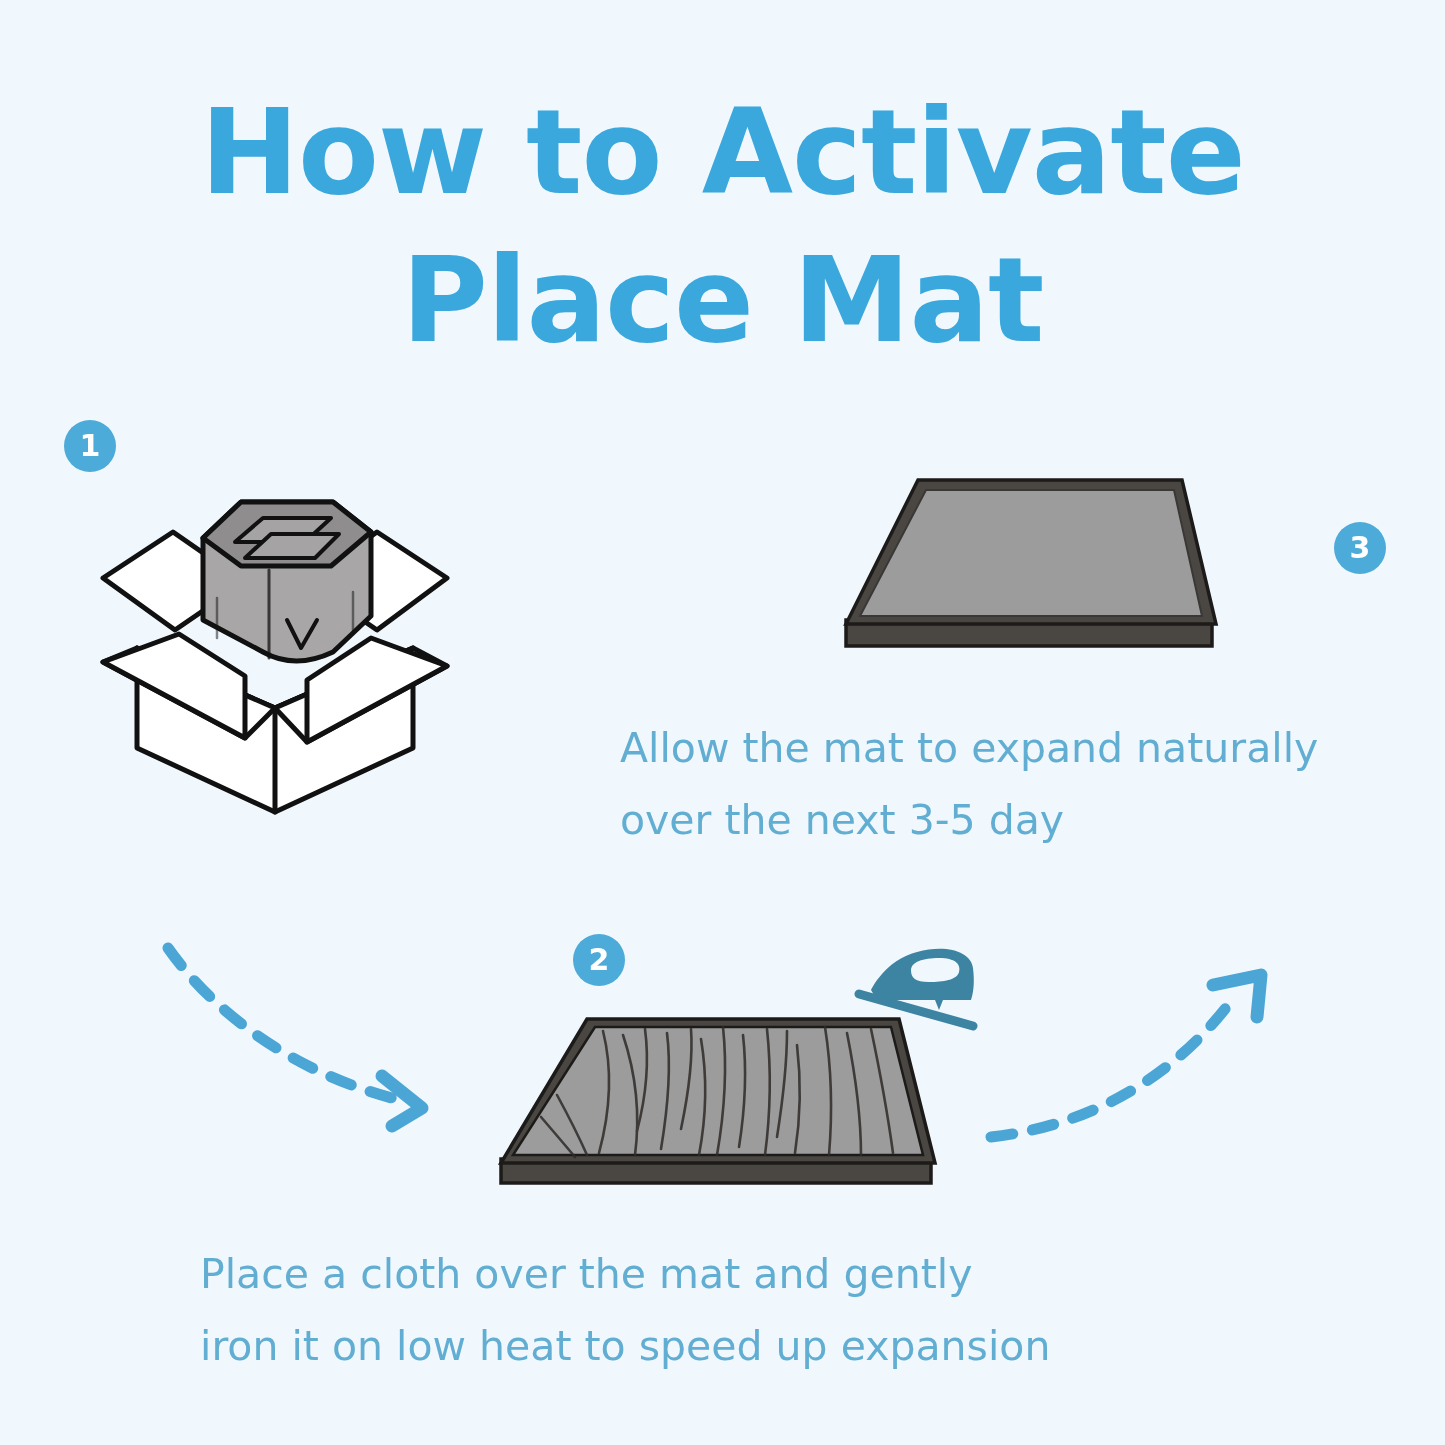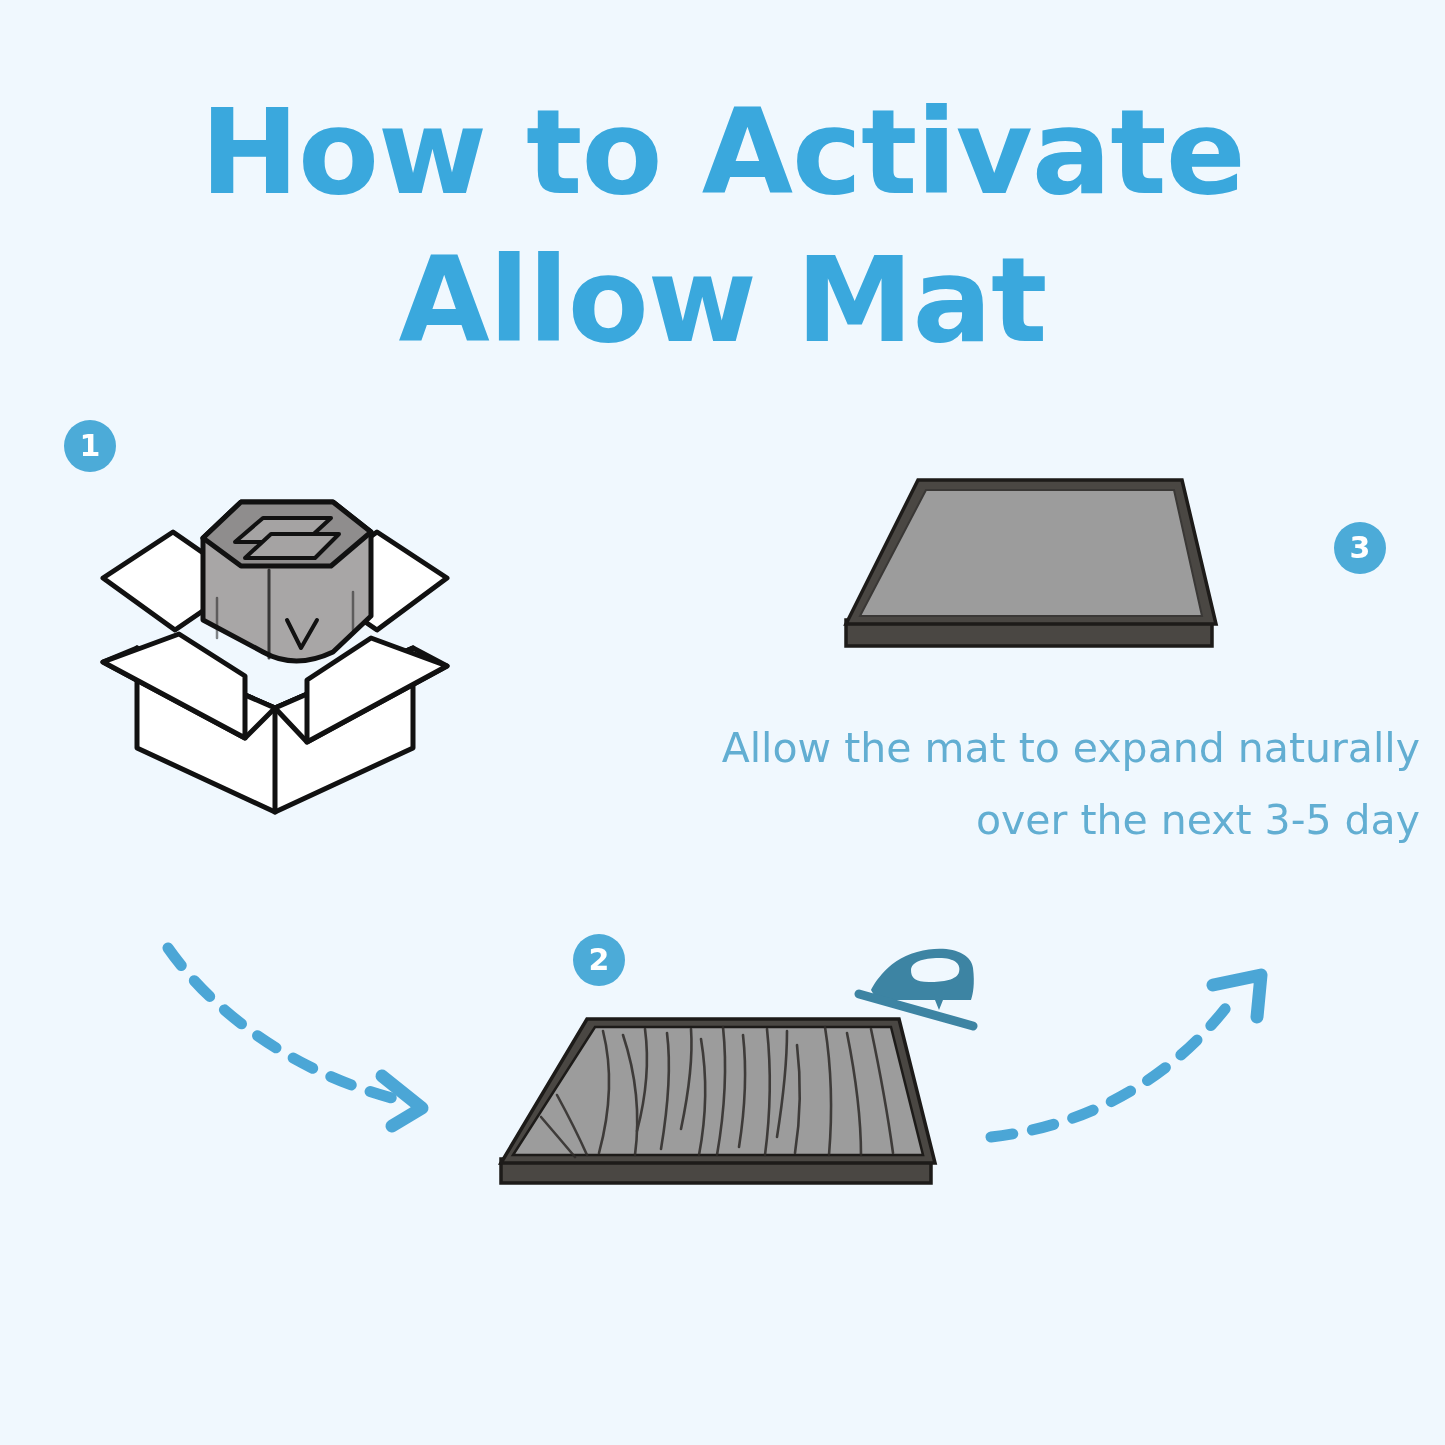--- a/index.html
+++ b/index.html
@@ -56,21 +56,21 @@
   #badge3 { left: 1334px; top: 522px; }
 
   
   .caption {
     position: absolute;
     color: #62aed2;
     font-family: "DejaVu Sans", sans-serif;
     font-weight: normal;
     font-size: 41px;
     line-height: 72px;
-    text-align: right;
+    text-align: left;
     white-space: pre-line;
   }
   #cap1 { left: 20px;  top: 845px;  width: 530px; }
   #cap3 { left: 620px; top: 712px;  width: 800px; }
   #cap2 { left: 200px; top: 1238px; width: 1050px; }
 
   
   .art { position: absolute; }
   #boxArt   { left: 95px;  top: 480px;  width: 360px; height: 340px; }
   #mat3Art  { left: 840px; top: 470px;  width: 450px; height: 190px; }
@@ -81,21 +81,21 @@
 
   svg { display: block; overflow: visible; }
 </style>
 </head>
 <body>
 
 <div id="root">
 
   <div class="title">
     <span>How to Activate</span>
-    <span class="line2">Allow Mat</span>
+    <span class="line2">Place Mat</span>
   </div>
 
   <div class="badge" id="badge1">1</div>
 
   <div class="art" id="boxArt">
     <svg width="360" height="340" viewBox="0 0 360 340">
       <g stroke="#111111" stroke-width="5" stroke-linejoin="round" stroke-linecap="round">
 
         <polygon points="8,98 78,52 150,102 80,150" fill="#ffffff"></polygon>
         <polygon points="352,98 282,52 212,102 282,150" fill="#ffffff"></polygon>
@@ -172,20 +172,22 @@
         <path d="M302,40 C306,74 306,110 300,148"></path>
         <path d="M330,22 C336,60 338,102 334,150"></path>
         <path d="M352,28 C360,68 366,108 366,150"></path>
         <path d="M376,24 C384,62 392,104 398,148"></path>
         <path d="M62,90 C74,112 84,132 92,150"></path>
         <path d="M46,112 C58,126 70,140 80,152"></path>
       </g>
     </svg>
   </div>
 
+  <div class="caption" id="cap2">Place a cloth over the mat and gently
+iron it on low heat to speed up expansion</div>
 
   <div class="art" id="arrow2">
     <svg width="300" height="205" viewBox="0 0 300 205">
       <path d="M6,172 C96,162 188,118 252,28" fill="none" stroke="#4ba6d6" stroke-width="11" stroke-linecap="round" stroke-dasharray="22 20"></path>
       <path d="M228,20 L276,10 L272,52" fill="none" stroke="#4ba6d6" stroke-width="13" stroke-linecap="round" stroke-linejoin="round"></path>
     </svg>
   </div>
 
   <div class="badge" id="badge3">3</div>
 

